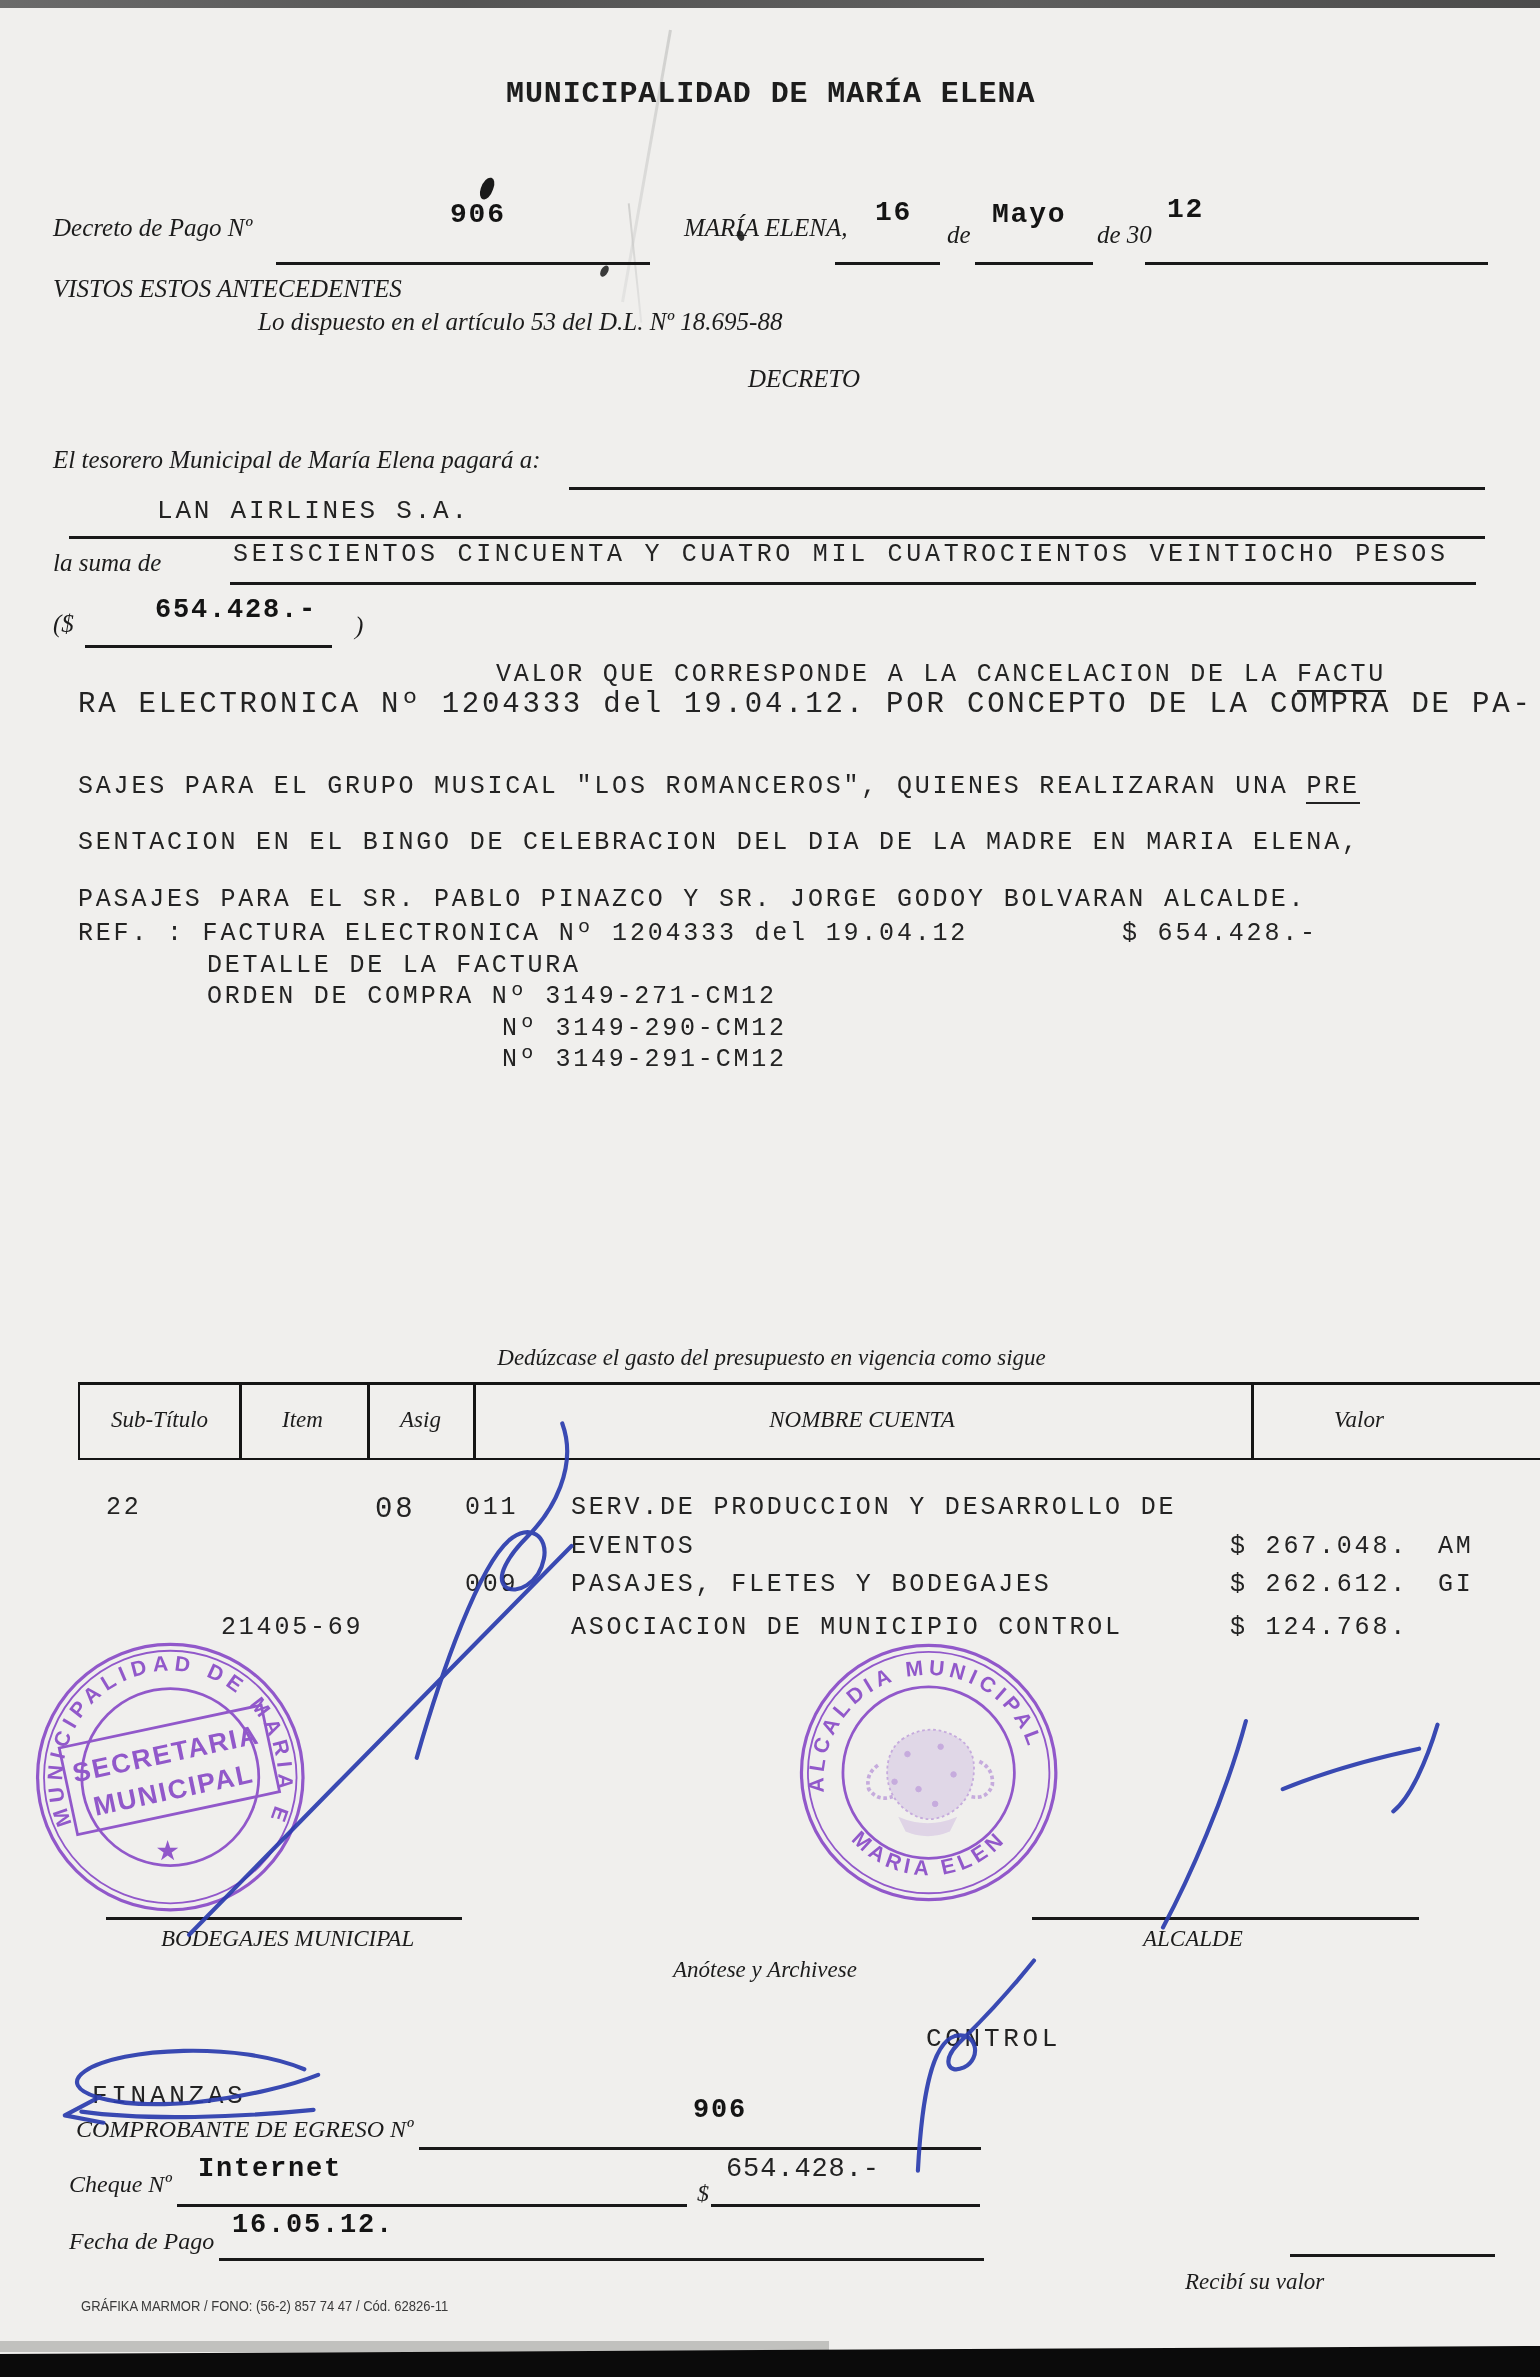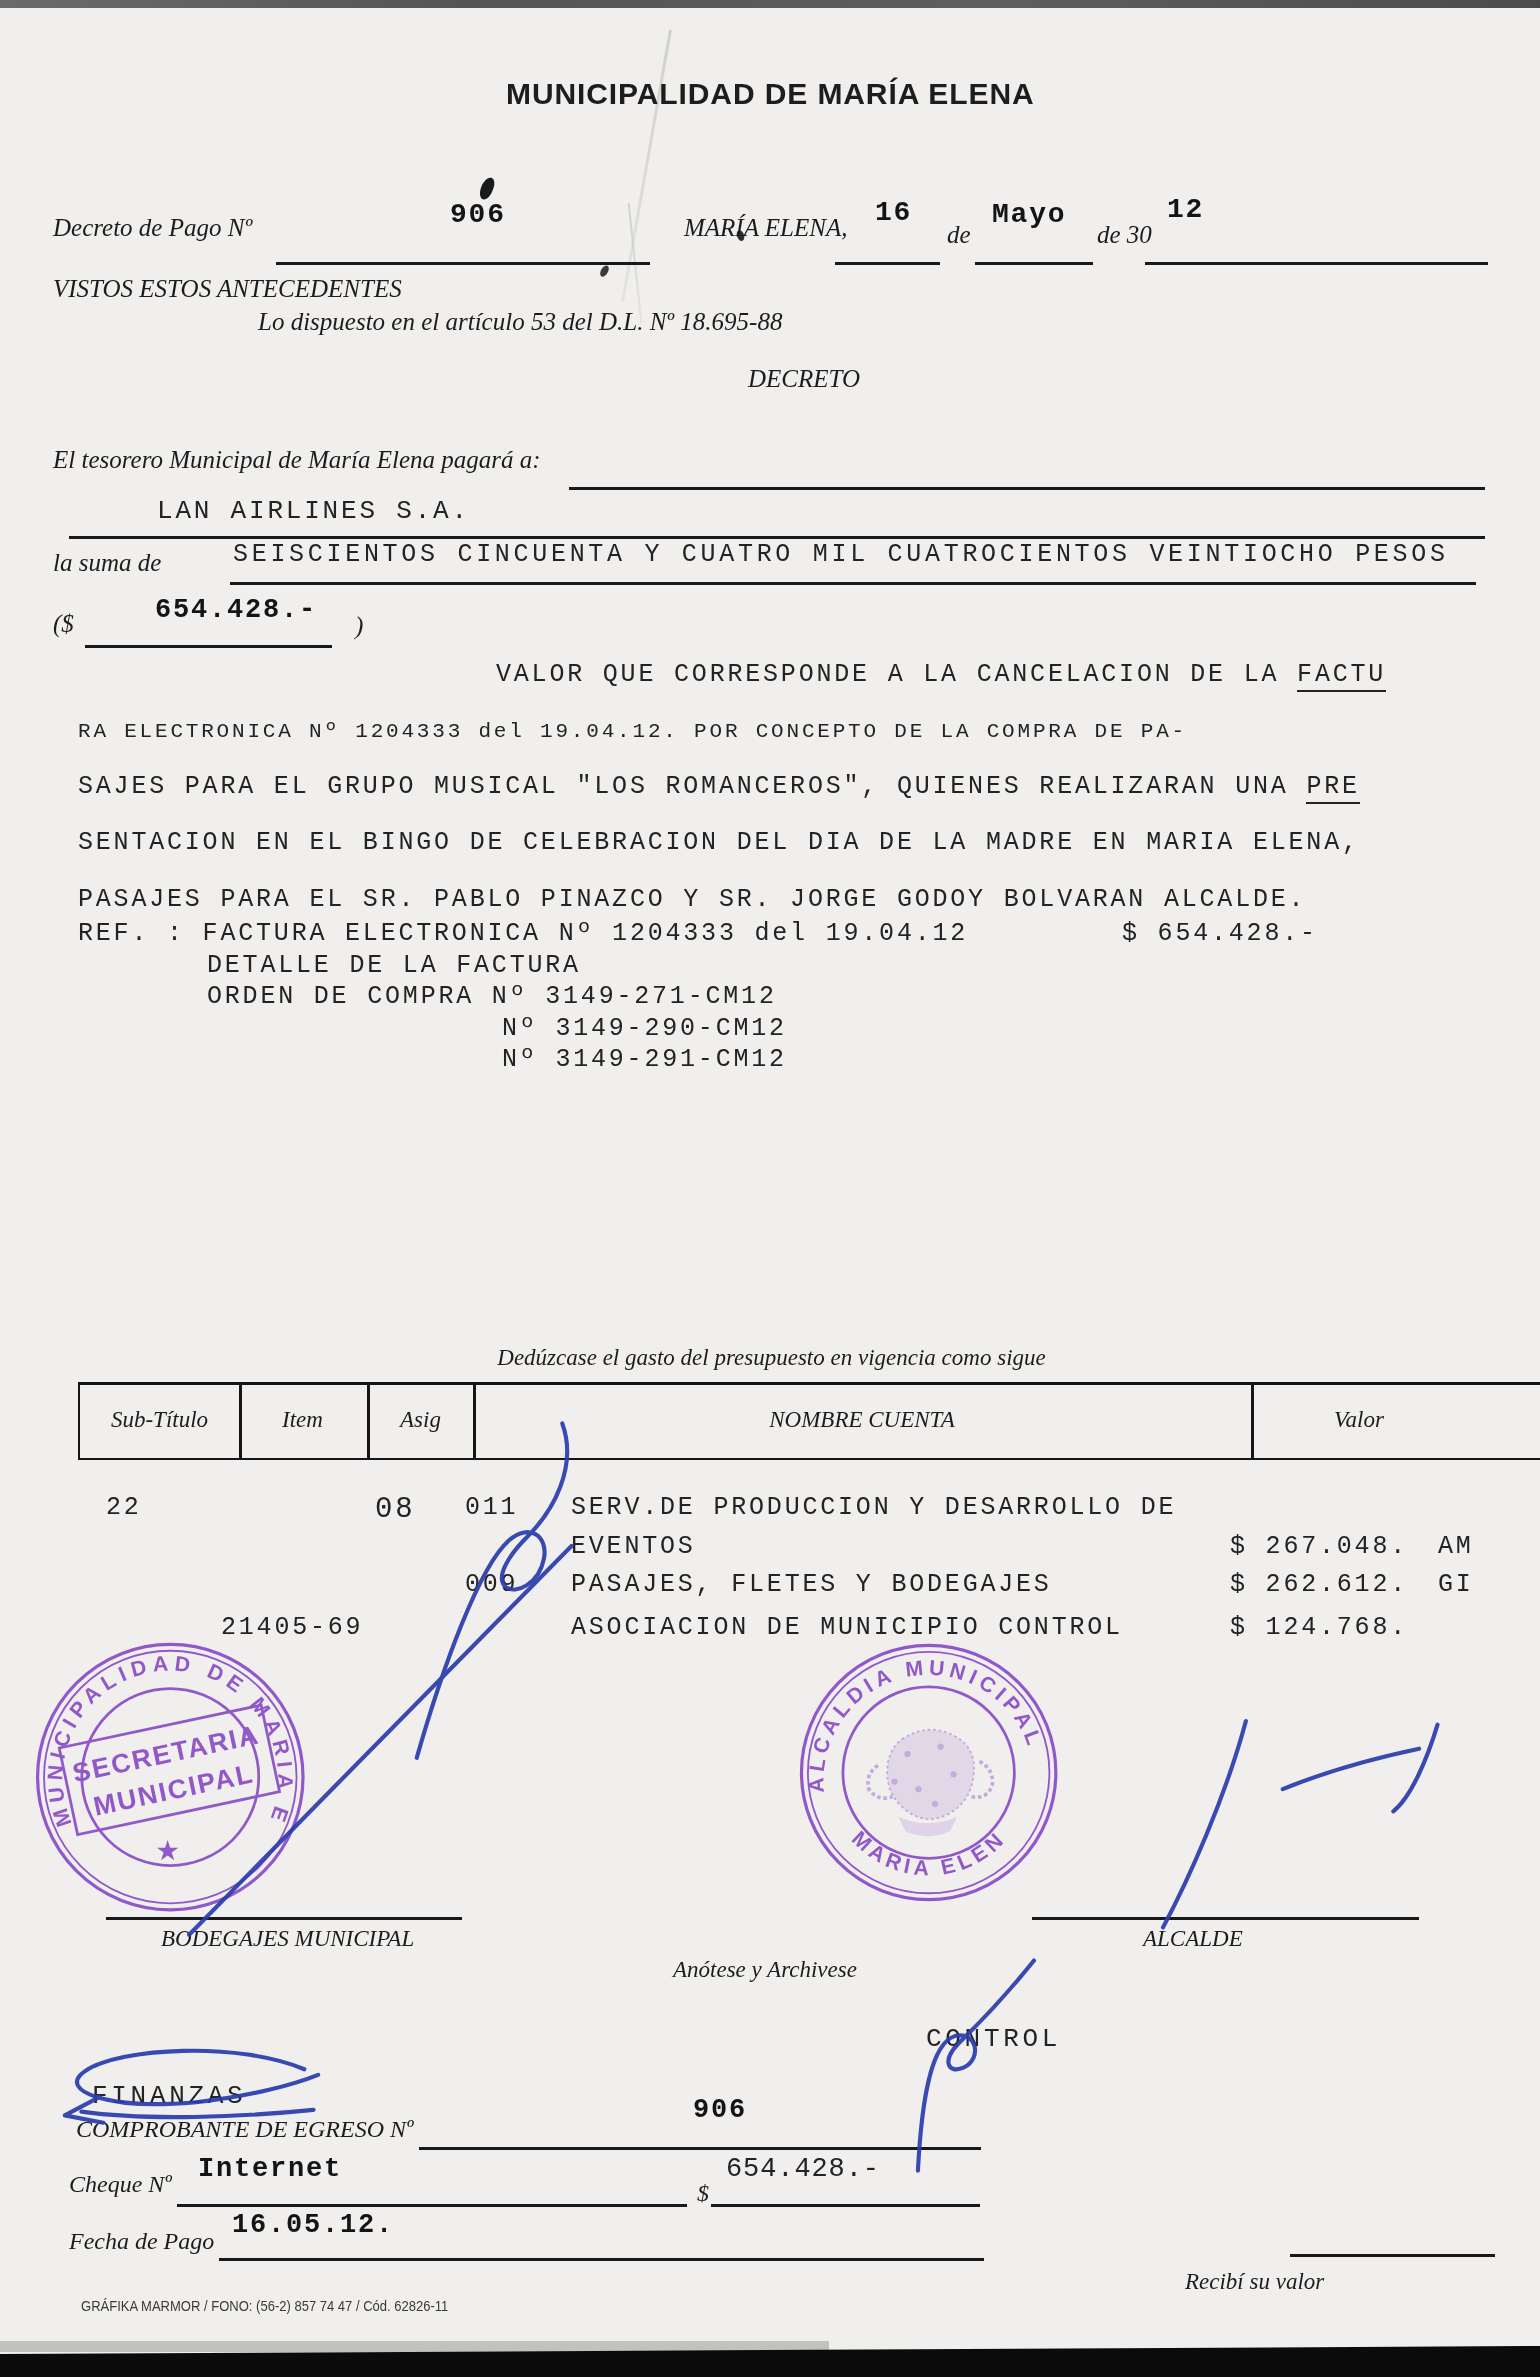--- a/index.html
+++ b/index.html
@@ -8,21 +8,21 @@
     background:linear-gradient(160deg,#f3f2f0 0%,#f0efed 38%,#ecebe9 72%,#eeede b 100%);
     background-color:#f0efed;
     font-family:"Liberation Serif", serif; color:#1d1d1d;
   }
   .abs{position:absolute; white-space:nowrap;}
   .it{font-family:"Liberation Serif", serif; font-style:italic; color:#1c1c1c;}
   .tw{font-family:"Liberation Mono","DejaVu Sans Mono", monospace; color:#232323; letter-spacing:2.8px;}
   .twb{font-family:"Liberation Mono","DejaVu Sans Mono", monospace; font-weight:bold; color:#141414; letter-spacing:1.8px;}
   .ln{position:absolute; background:#191919; height:1.8px;}
   .uend{border-bottom:2.8px solid #222; padding-bottom:0.9px;}
-  .serifb{font-weight:bold; font-family:Liberation Sans, sans-serif;}
+  .serifb{font-weight:bold; font-family:Liberation Mono, monospace;}
   .stamp{position:absolute; opacity:.88; filter:blur(0.3px);}
   .pen{position:absolute; left:0; top:0; pointer-events:none;}
   .crease{position:absolute; background:linear-gradient(#bfbfbd,#dddddc); opacity:.65;}
 </style>
 </head>
 <body>
 
 <div class="page">
 
   <div class="abs" style="left:0;top:0;width:1541px;height:8.3px;background:linear-gradient(90deg,#4a4a4a,#2e2e2e 30%,#3a3a3a 65%,#222);opacity:.8;"></div>
@@ -59,21 +59,21 @@
   <span class="abs it" style="left:53px;top:549px;font-size:25px;">la suma de</span>
   <span class="abs tw" style="left:233px;top:540px;font-size:25px;letter-spacing:3.7px;">SEISCIENTOS CINCUENTA Y CUATRO MIL CUATROCIENTOS VEINTIOCHO PESOS</span>
   <div class="ln" style="left:230px;top:582px;width:1246px;height:2.8px;"></div>
 
   <span class="abs it" style="left:53px;top:610px;font-size:25px;">($</span>
   <span class="abs twb" style="left:155px;top:595px;font-size:27px;">654.428.-</span>
   <div class="ln" style="left:85px;top:645px;width:247px;height:2.8px;"></div>
   <span class="abs it" style="left:355px;top:612px;font-size:25px;">)</span>
 
   <span class="abs tw" style="left:496px;top:660px;font-size:25px;"><span>VALOR QUE CORRESPONDE A LA CANCELACION DE LA </span><span class="uend">FACTU</span></span>
-  <span class="abs tw" style="left:78px;top:720px;font-size:21px;">RA ELECTRONICA Nº 1204333 del 19.04.12. POR CONCEPTO DE LA COMPRA DE PA-</span>
+  <span class="abs tw" style="left:78px;top:688px;font-size:29px;">RA ELECTRONICA Nº 1204333 del 19.04.12. POR CONCEPTO DE LA COMPRA DE PA-</span>
   <span class="abs tw" style="left:78px;top:772px;font-size:25px;"><span>SAJES PARA EL GRUPO MUSICAL "LOS ROMANCEROS", QUIENES REALIZARAN UNA </span><span class="uend">PRE</span></span>
   <span class="abs tw" style="left:78px;top:828px;font-size:25px;">SENTACION EN EL BINGO DE CELEBRACION DEL DIA DE LA MADRE EN MARIA ELENA,</span>
   <span class="abs tw" style="left:78px;top:885px;font-size:25px;">PASAJES PARA EL SR. PABLO PINAZCO Y SR. JORGE GODOY BOLVARAN ALCALDE.</span>
 
   <span class="abs tw" style="left:78px;top:919px;font-size:25px;">REF. : FACTURA ELECTRONICA Nº 1204333 del 19.04.12</span>
   <span class="abs tw" style="left:1122px;top:919px;font-size:25px;">$ 654.428.-</span>
   <span class="abs tw" style="left:207px;top:951px;font-size:25px;">DETALLE DE LA FACTURA</span>
   <span class="abs tw" style="left:207px;top:982px;font-size:25px;">ORDEN DE COMPRA Nº 3149-271-CM12</span>
   <span class="abs tw" style="left:502px;top:1014px;font-size:25px;">Nº 3149-290-CM12</span>
   <span class="abs tw" style="left:502px;top:1045px;font-size:25px;">Nº 3149-291-CM12</span>

